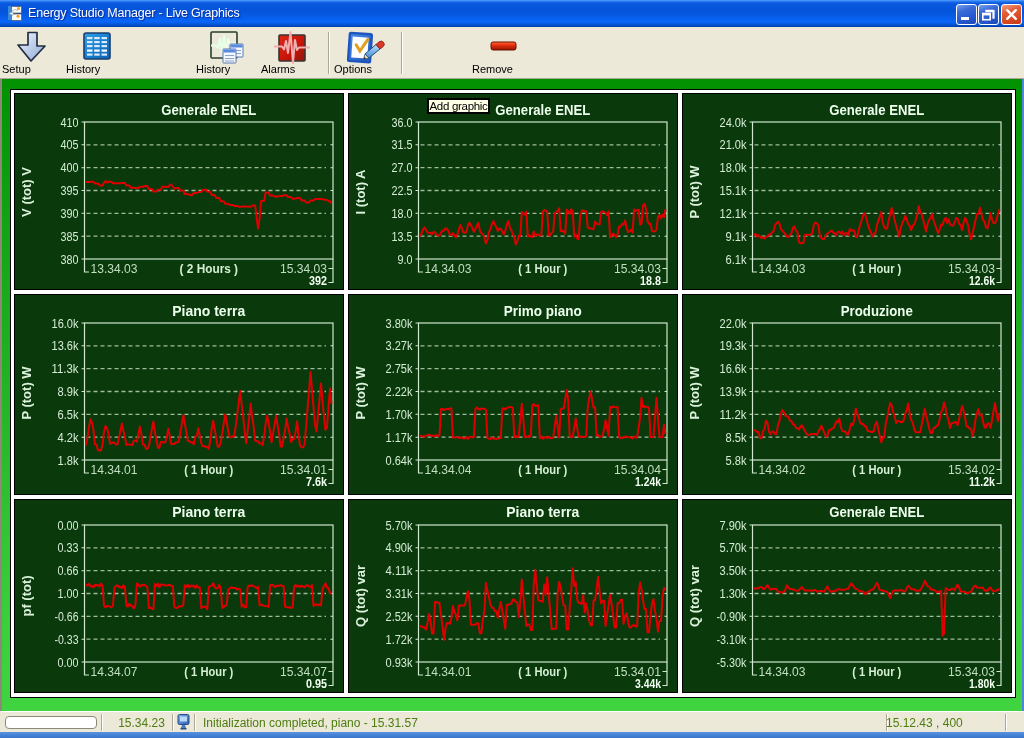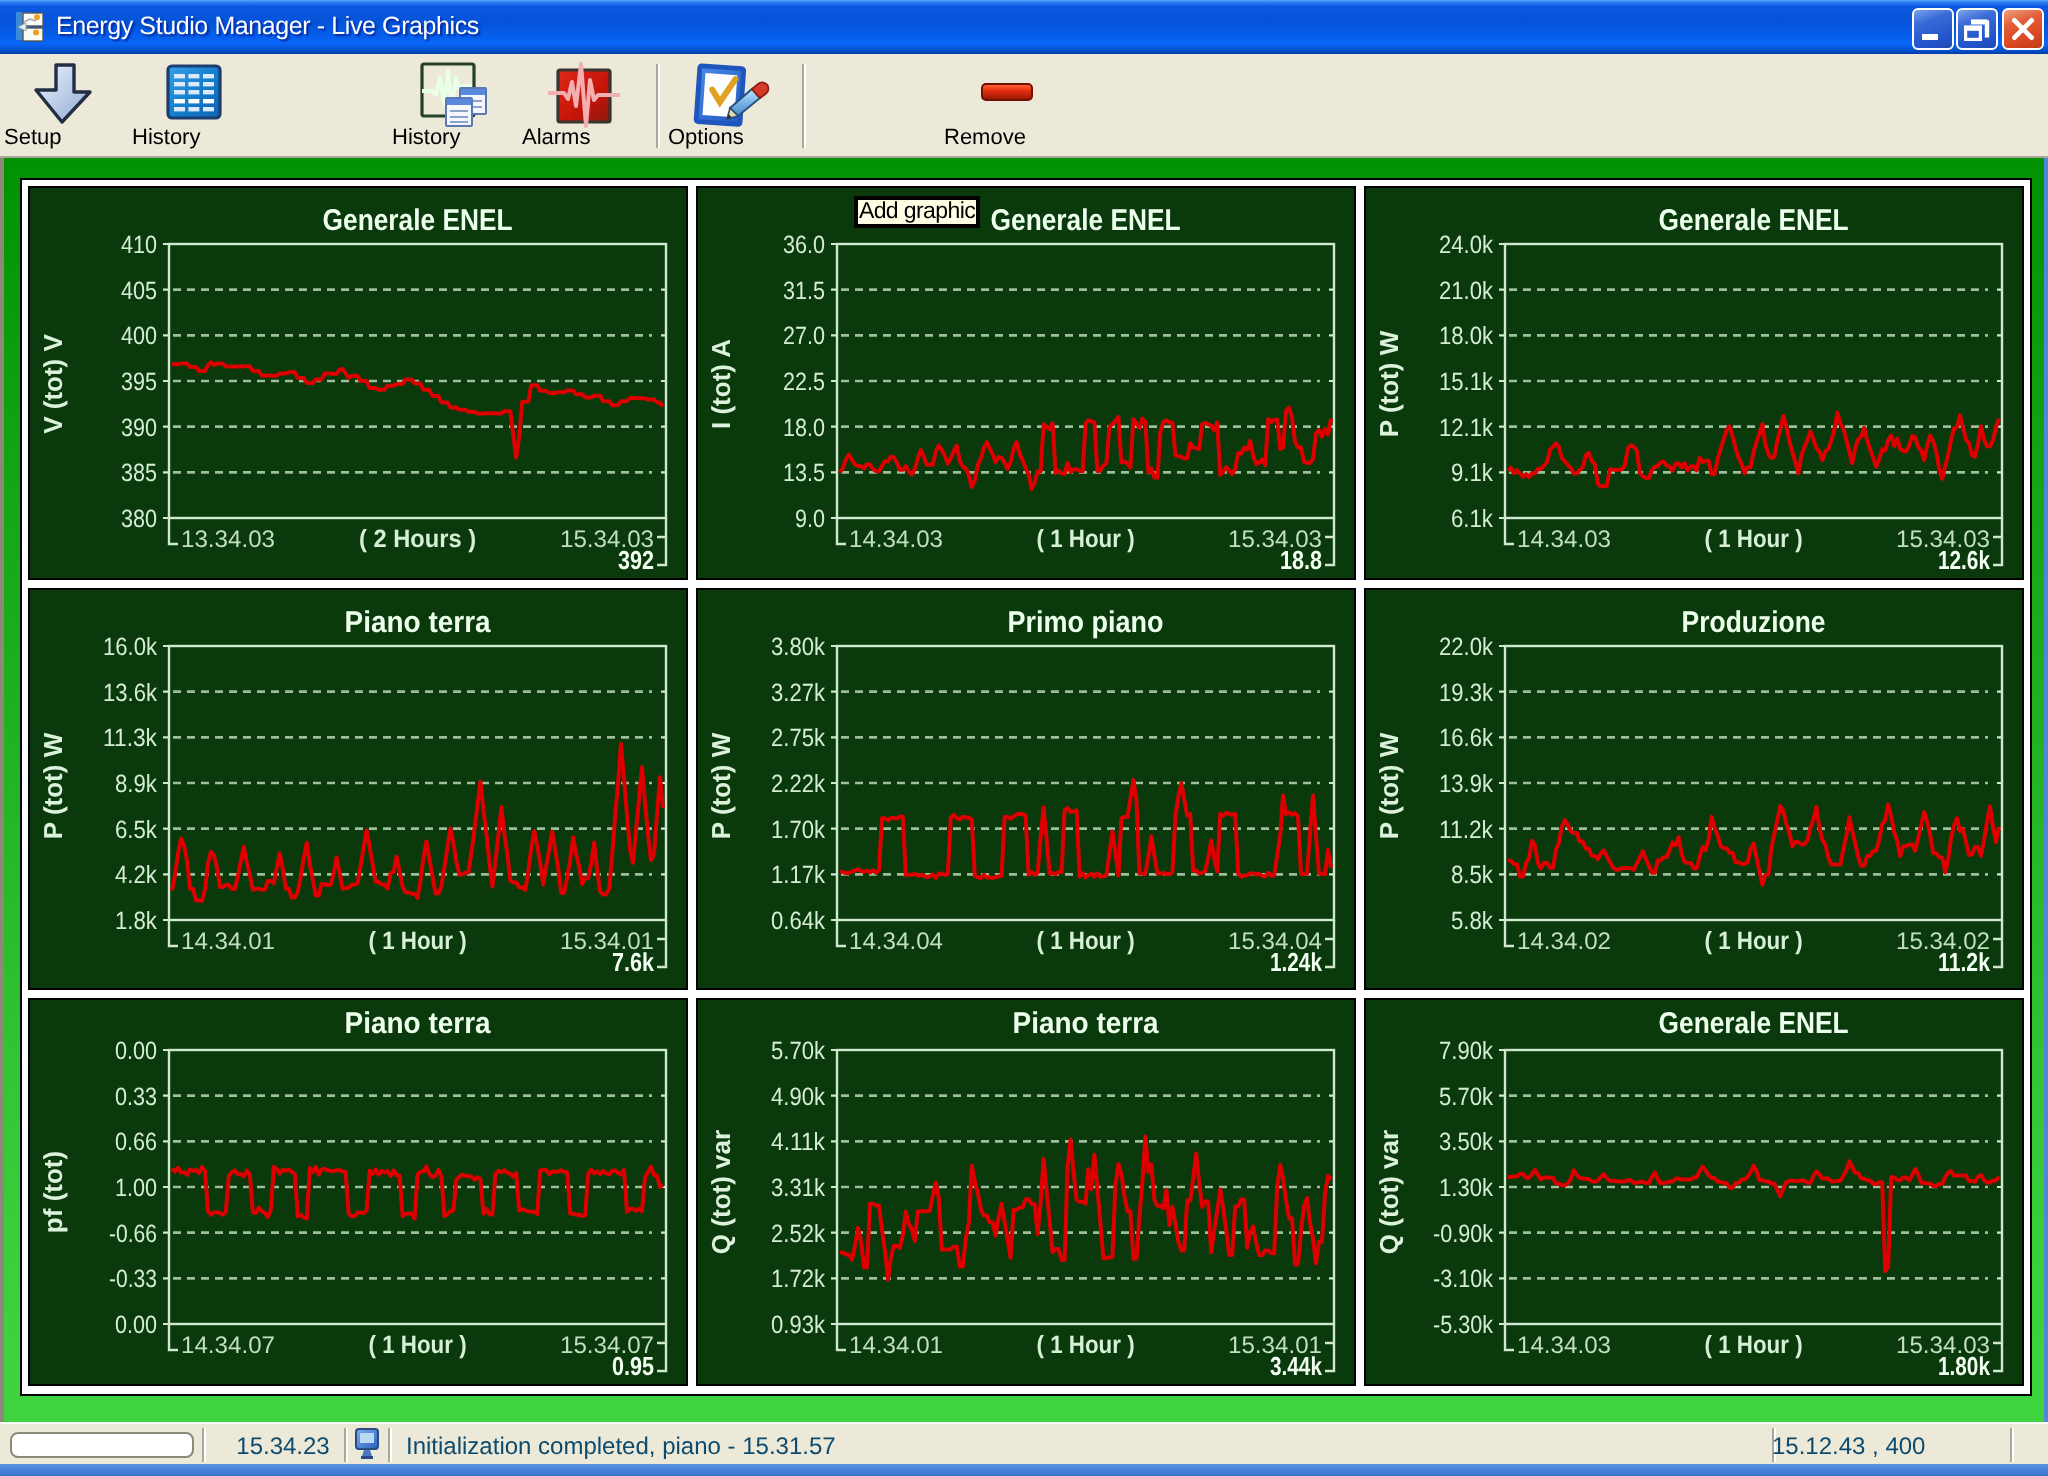--- a/index.html
+++ b/index.html
@@ -21,21 +21,21 @@
 .tsep{position:absolute;top:5px;width:1px;height:42px;background:#ACA899;box-shadow:1px 0 0 #fff}
 #gridbg{position:absolute;left:0;top:79px;width:1024px;height:632px;
  background:linear-gradient(180deg,#019101 0%,#14A414 25%,#27B827 55%,#3BCE3B 85%,#41D441 100%);
  border-left:2px solid #8C887A;border-right:2px solid #4E86DC}
 #whiteframe{position:absolute;left:11px;top:90px;width:1004px;height:607px;background:#fff;outline:1px solid #000}
 .panel{position:absolute;background:#0A390B;border:1px solid #000}
 #tooltip{position:absolute;left:427px;top:98px;width:63px;height:16px;background:#FFFFE6;border:2px solid #000;
  font-size:11.5px;color:#000;text-align:center;line-height:12px;z-index:5;letter-spacing:-0.3px;white-space:nowrap;overflow:hidden}
 #statusbar{position:absolute;left:0;top:711px;width:1024px;height:21px;background:#ECE9D8;border-top:1px solid #fff}
 .ssep{position:absolute;top:2px;width:1px;height:17px;background:#ACA899;box-shadow:1px 0 0 #fff}
-.stext{position:absolute;top:4px;font-size:12px;color:#0c4a6e}
+.stext{position:absolute;top:4px;font-size:12px;color:#4d7c0f}
 #progress{position:absolute;left:5px;top:4px;width:92px;height:13px;background:#fff;border:1px solid #8A8A7A;border-radius:4px}
 #bottombar{position:absolute;left:0;top:732px;width:1024px;height:6px;background:linear-gradient(180deg,#5B92E0 0%,#4583D8 50%,#3A74C8 100%)}
 </style></head><body>
 <div id="win">
  <div id="titlebar">
   <svg id="appicon" width="17" height="17" viewBox="0 0 17 17">
     <rect x="1" y="1" width="7" height="14" fill="#3A8ADA"></rect>
     <rect x="4.5" y="1.5" width="10" height="6.5" fill="#FAFAF6" stroke="#555" stroke-width="0.7"></rect>
     <circle cx="11.5" cy="3.6" r="1.5" fill="#F0A020"></circle>
     <path d="M5,6 l3,-1.5 3,1" stroke="#9AB" fill="none" stroke-width="0.7"></path>

